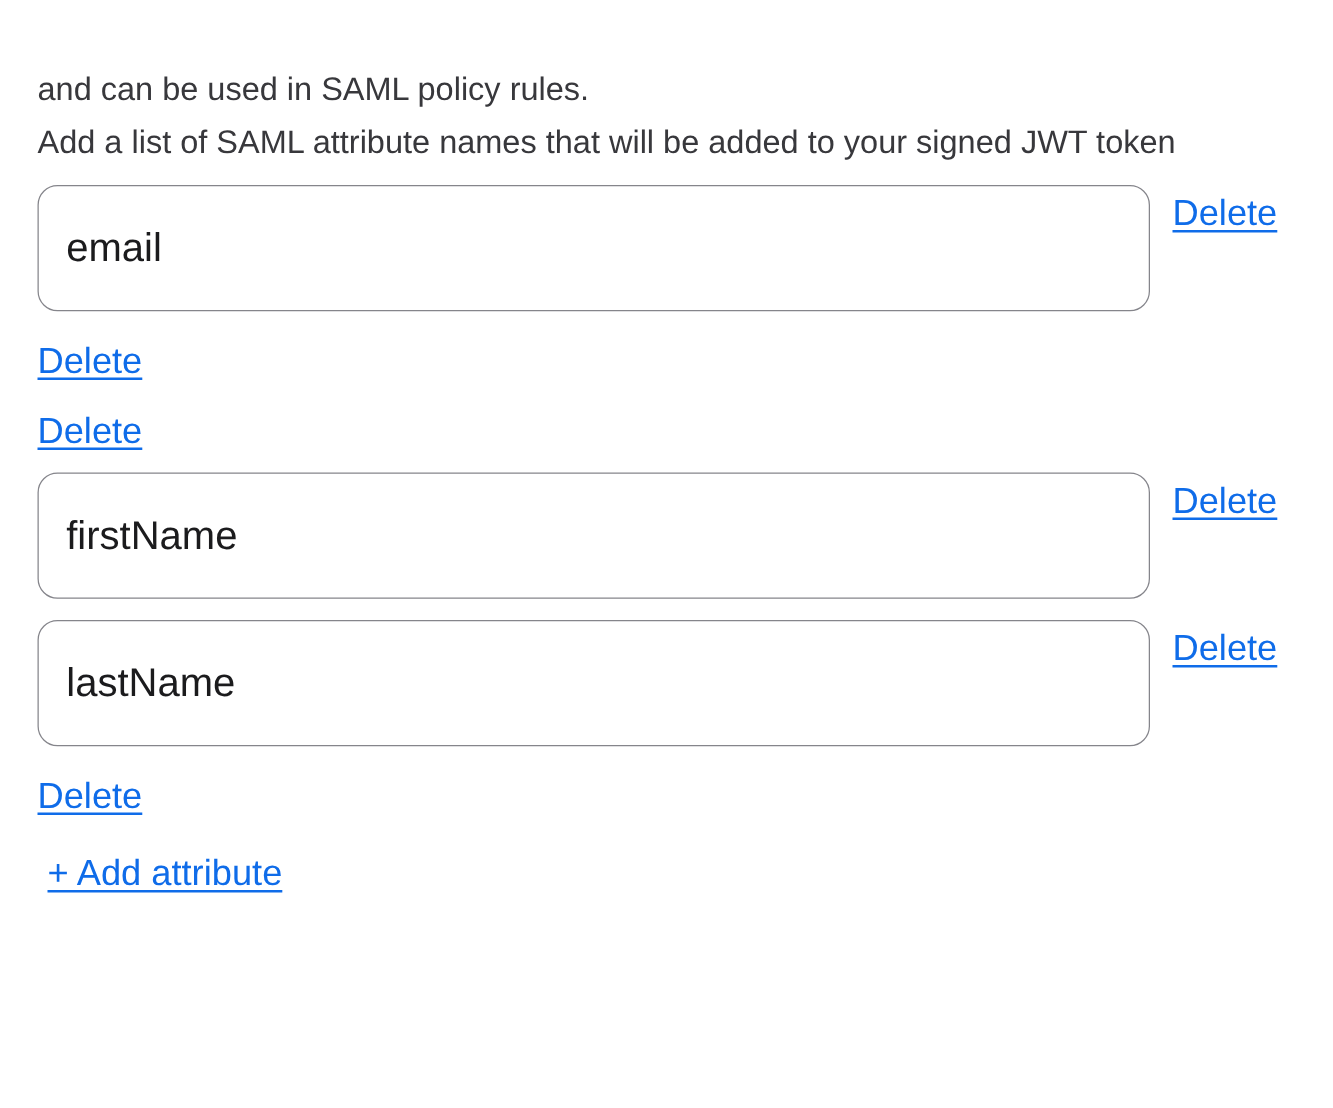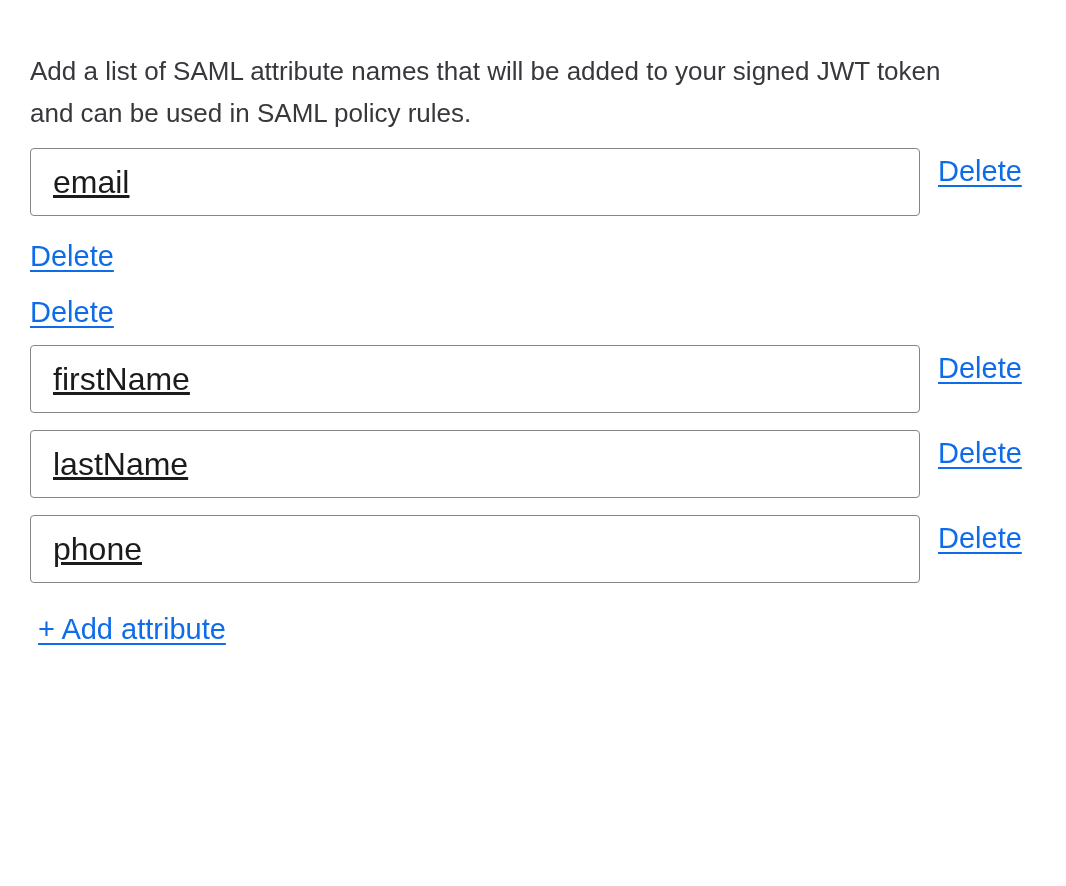--- a/index.html
+++ b/index.html
@@ -27,49 +27,48 @@
     margin:18px 0 14px 0;
     font-size:26px;line-height:42px;
     color:var(--body);
   }
   .section-desc .line{display:block;white-space:nowrap;}
   .row{
     display:flex;align-items:flex-start;gap:18px;
     margin-bottom:17px;
   }
   .attr-input{
-    width:890px;height:68px;
+    width:890px;height:101px;
     border:1.5px solid var(--border);
-    border-radius:4px;
+    border-radius:16px;
     padding:0 20px 0 22px;
     font-family:"Liberation Sans","DejaVu Sans",sans-serif;
     font-size:32px;color:var(--input-text);
     background:#ffffff;
     outline:none;
-    text-decoration:underline;
   }
   .link{
     color:var(--link);
     font-size:29px;line-height:32px;
     text-decoration-thickness:2px;
     text-underline-offset:4px;
     cursor:pointer;
     white-space:nowrap;
   }
   .delete-link{margin-top:7px;}
   .add-link{display:inline-block;margin-top:13px;margin-left:8px;}
 </style>
 </head>
 <body>
 
 <div class="page">
 
   <p class="section-desc">
+    <span class="line">and can be used in SAML policy rules.</span>
     <span class="line">Add a list of SAML attribute names that will be added to your signed JWT token</span>
-    <span class="line">and can be used in SAML policy rules.</span>
   </p>
 
   <div id="rows">
   <div class="row">
     <input type="text" class="attr-input" value="email" style="">
     <a href="#" class="link delete-link">Delete</a>
   </div>
 
   <div class="row">
     <a href="#" class="link delete-link">Delete</a>
@@ -83,19 +82,18 @@
     <input type="text" class="attr-input" value="firstName" style="">
     <a href="#" class="link delete-link">Delete</a>
   </div>
 
   <div class="row">
     <input type="text" class="attr-input" value="lastName" style="">
     <a href="#" class="link delete-link">Delete</a>
   </div>
 
   <div class="row">
-    <input type="text" class="attr-input" value="phone" style="">
     <a href="#" class="link delete-link">Delete</a>
   </div>
 </div>
 
   <a href="#" class="link add-link">+ Add attribute</a>
 </div>
 
 </body></html>

